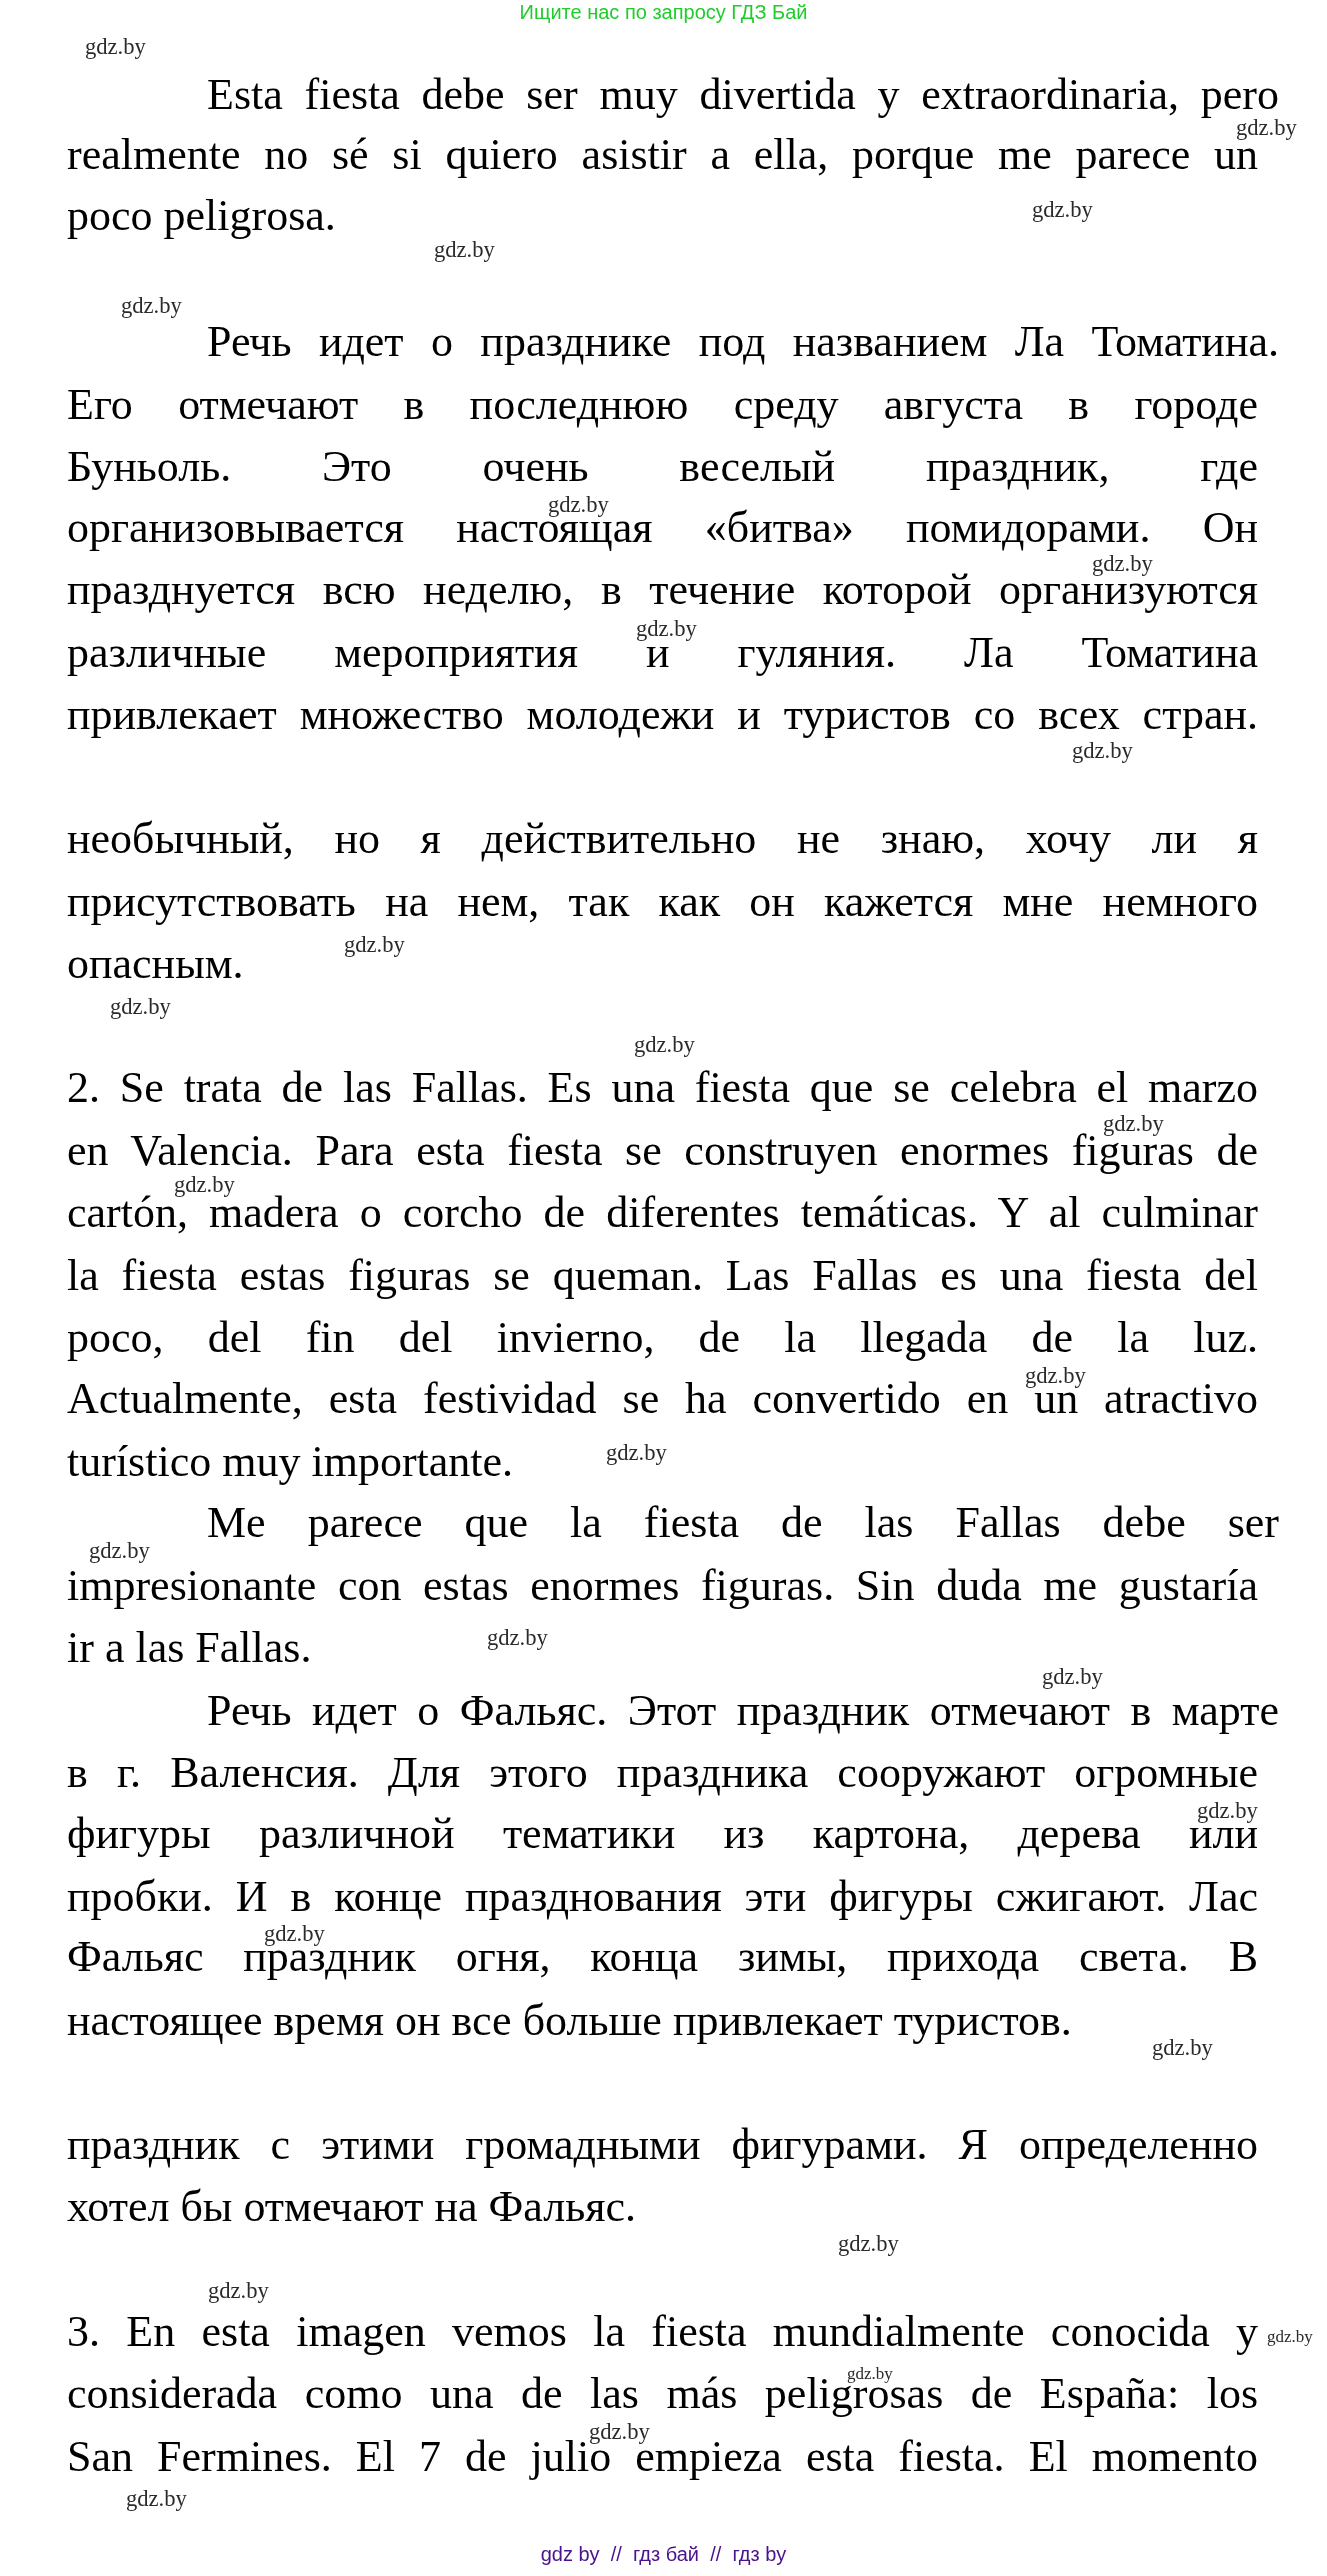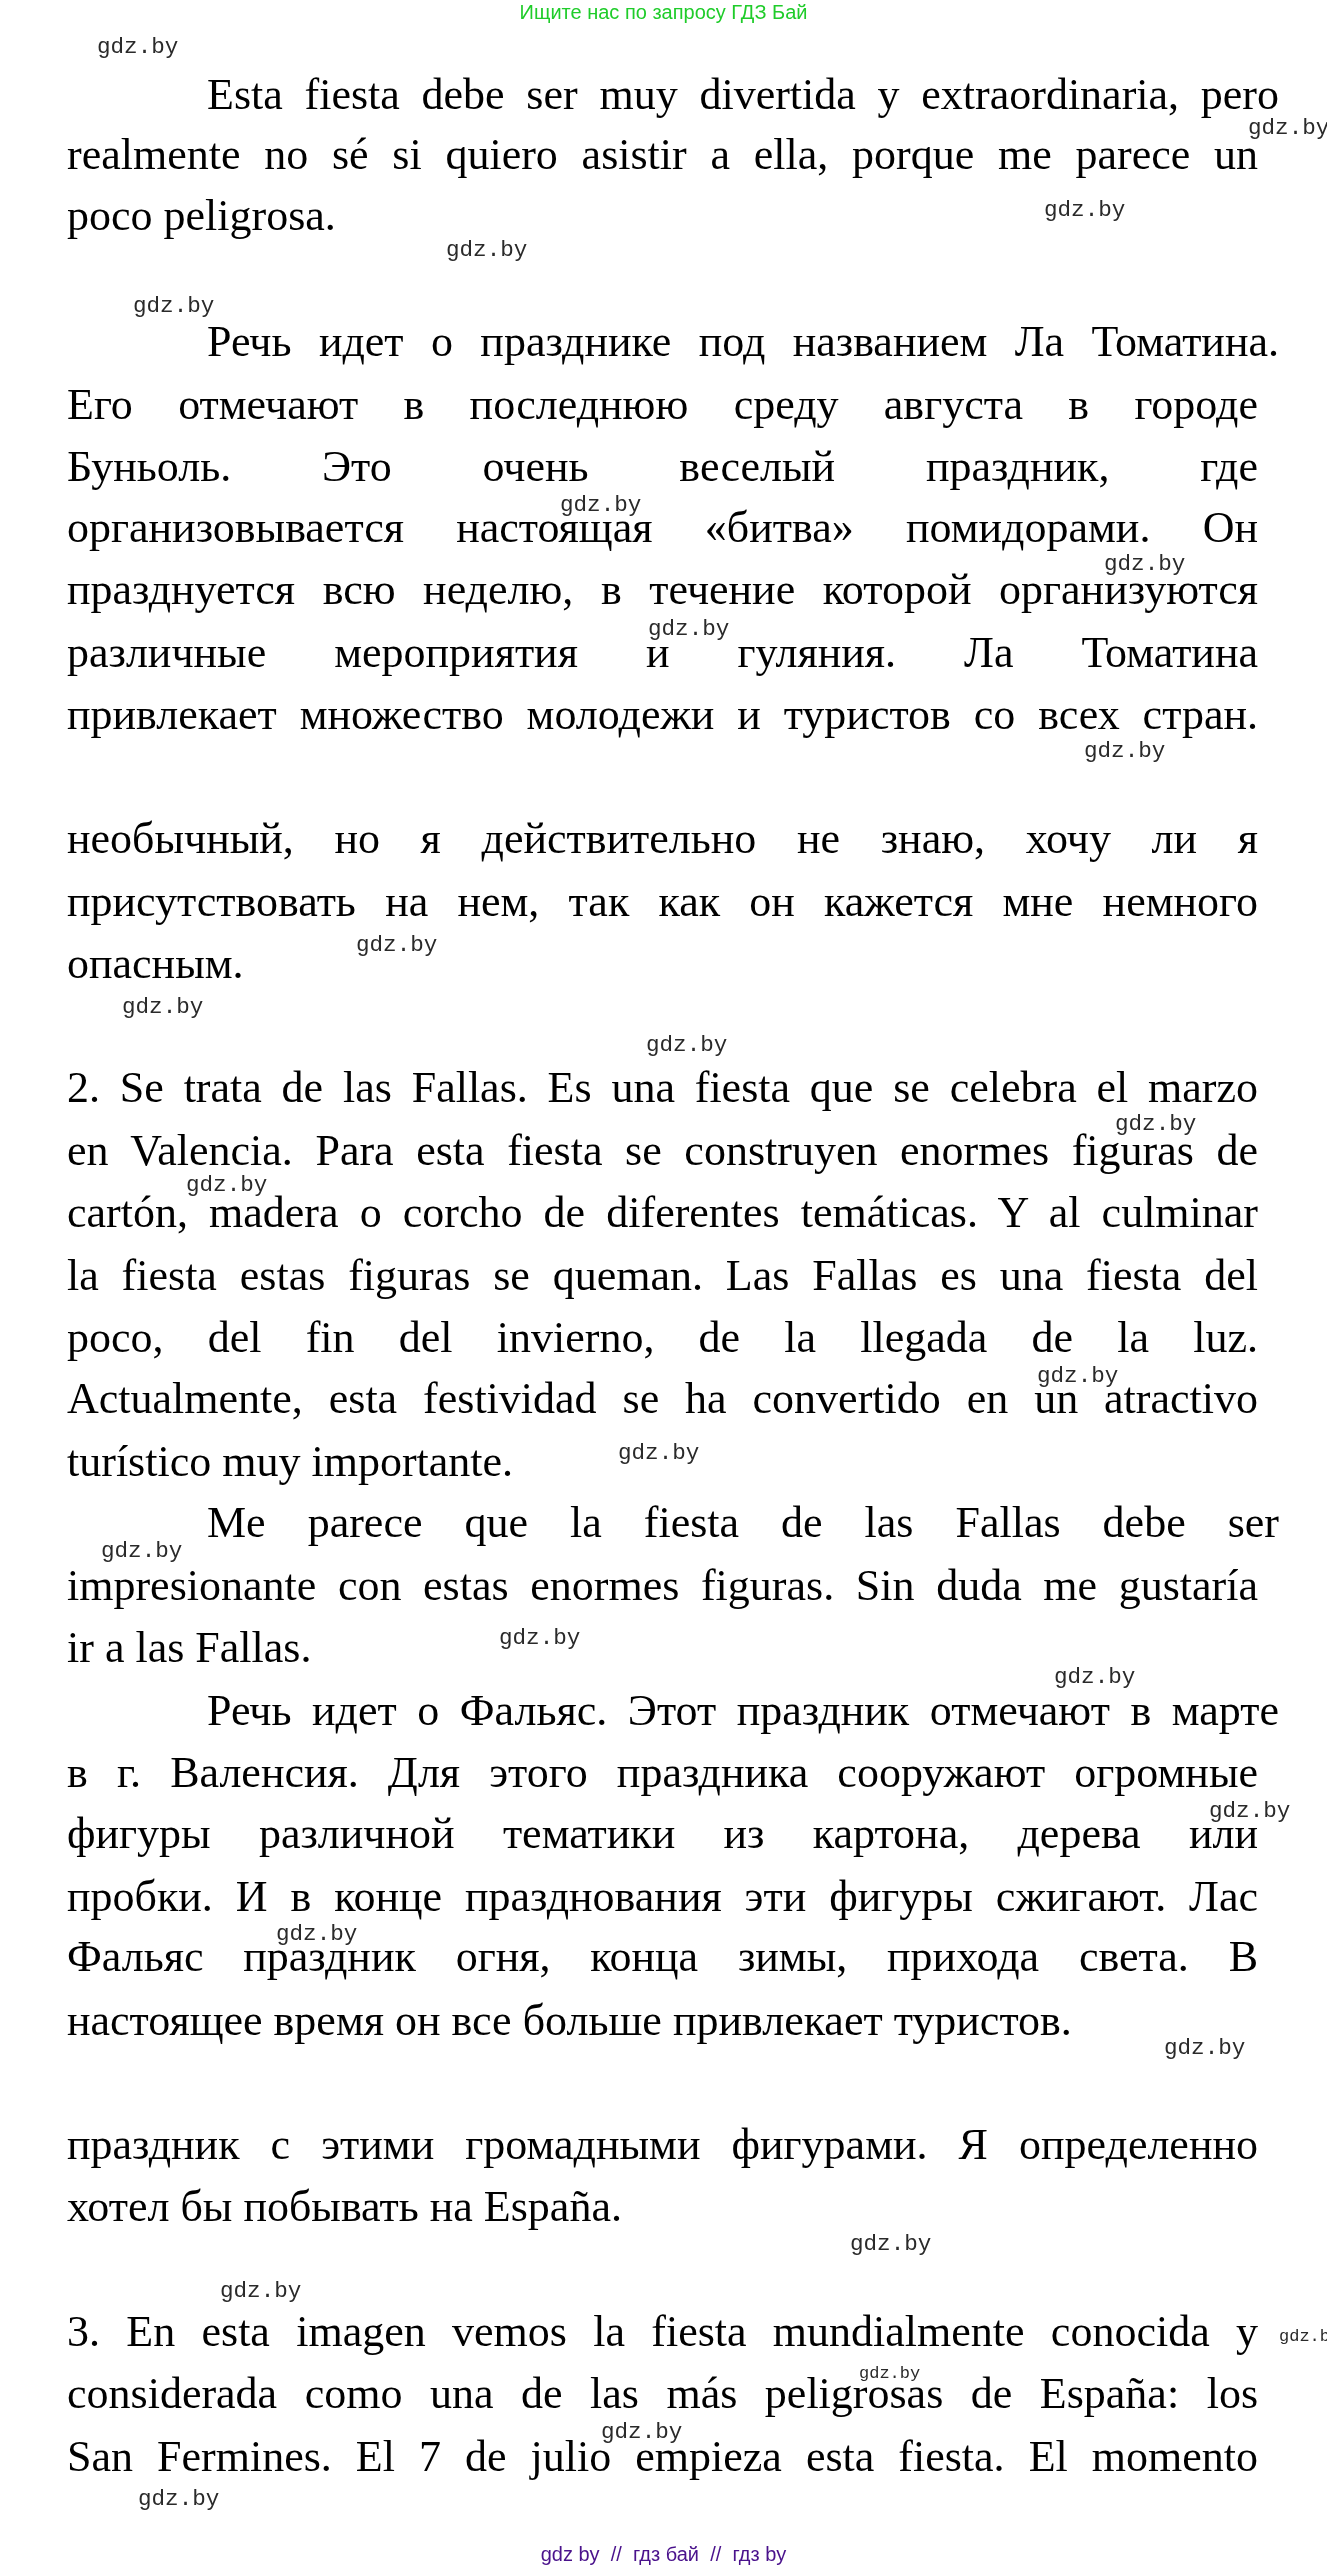--- a/index.html
+++ b/index.html
@@ -17,22 +17,22 @@
   }
   .page { position: absolute; left: 0; top: 0; width: 1327px; height: 2576px; }
   .line {
     position: absolute; left: 67px; width: 1191px;
     font-family: "Liberation Serif", serif; font-size: 44px; line-height: 44px;
     color: #000; white-space: nowrap; height: 44px;
   }
   .line.full { text-align: justify; text-align-last: justify; white-space: normal; }
   .line.indent { left: 185px; width: 1072px; margin-left: 22px; }
   .wm {
-    position: absolute; font-family: Liberation Mono, monospace;
-    font-size: 22.6px; line-height: 22.6px; color: #2a2a2a; white-space: nowrap; margin-left: 12px;
+    position: absolute; font-family: Liberation Serif, serif;
+    font-size: 22.6px; line-height: 22.6px; color: #2a2a2a; white-space: nowrap;
   }
   .wm.small { font-size: 17px; line-height: 17px; }
 </style>
 </head>
 <body>
 
 <div class="header">Ищите нас по запросу ГДЗ Бай</div>
 
 <div class="page">
 
@@ -62,21 +62,21 @@
   <div class="line full" style="top:1564px">impresionante con estas enormes figuras. Sin duda me gustaría</div>
   <div class="line" style="top:1626px">ir a las Fallas.</div>
 
   <div class="line full indent" style="top:1689px">Речь идет о Фальяс. Этот праздник отмечают в марте</div>
   <div class="line full" style="top:1751px">в г. Валенсия. Для этого праздника сооружают огромные</div>
   <div class="line full" style="top:1812px">фигуры различной тематики из картона, дерева или</div>
   <div class="line full" style="top:1875px">пробки. И в конце празднования эти фигуры сжигают. Лас</div>
   <div class="line full" style="top:1935px">Фальяс праздник огня, конца зимы, прихода света. В</div>
   <div class="line" style="top:1999px">настоящее время он все больше привлекает туристов.</div>
   <div class="line full" style="top:2123px">праздник с этими  громадными фигурами. Я определенно</div>
-  <div class="line" style="top:2185px">хотел бы побывать на España.</div>
+  <div class="line" style="top:2185px">хотел бы отмечают на Фальяс.</div>
 
   <div class="line full" style="top:2310px">3. En esta imagen vemos la fiesta mundialmente conocida y</div>
   <div class="line full" style="top:2372px">considerada como una de las más peligrosas de España: los</div>
   <div class="line full" style="top:2435px">San Fermines. El 7 de julio empieza esta fiesta. El momento</div>
 
   <span class="wm" style="left:85px;top:36px">gdz.by</span>
   <span class="wm" style="left:1236px;top:117px">gdz.by</span>
   <span class="wm" style="left:1032px;top:199px">gdz.by</span>
   <span class="wm" style="left:434px;top:239px">gdz.by</span>
   <span class="wm" style="left:121px;top:295px">gdz.by</span>

